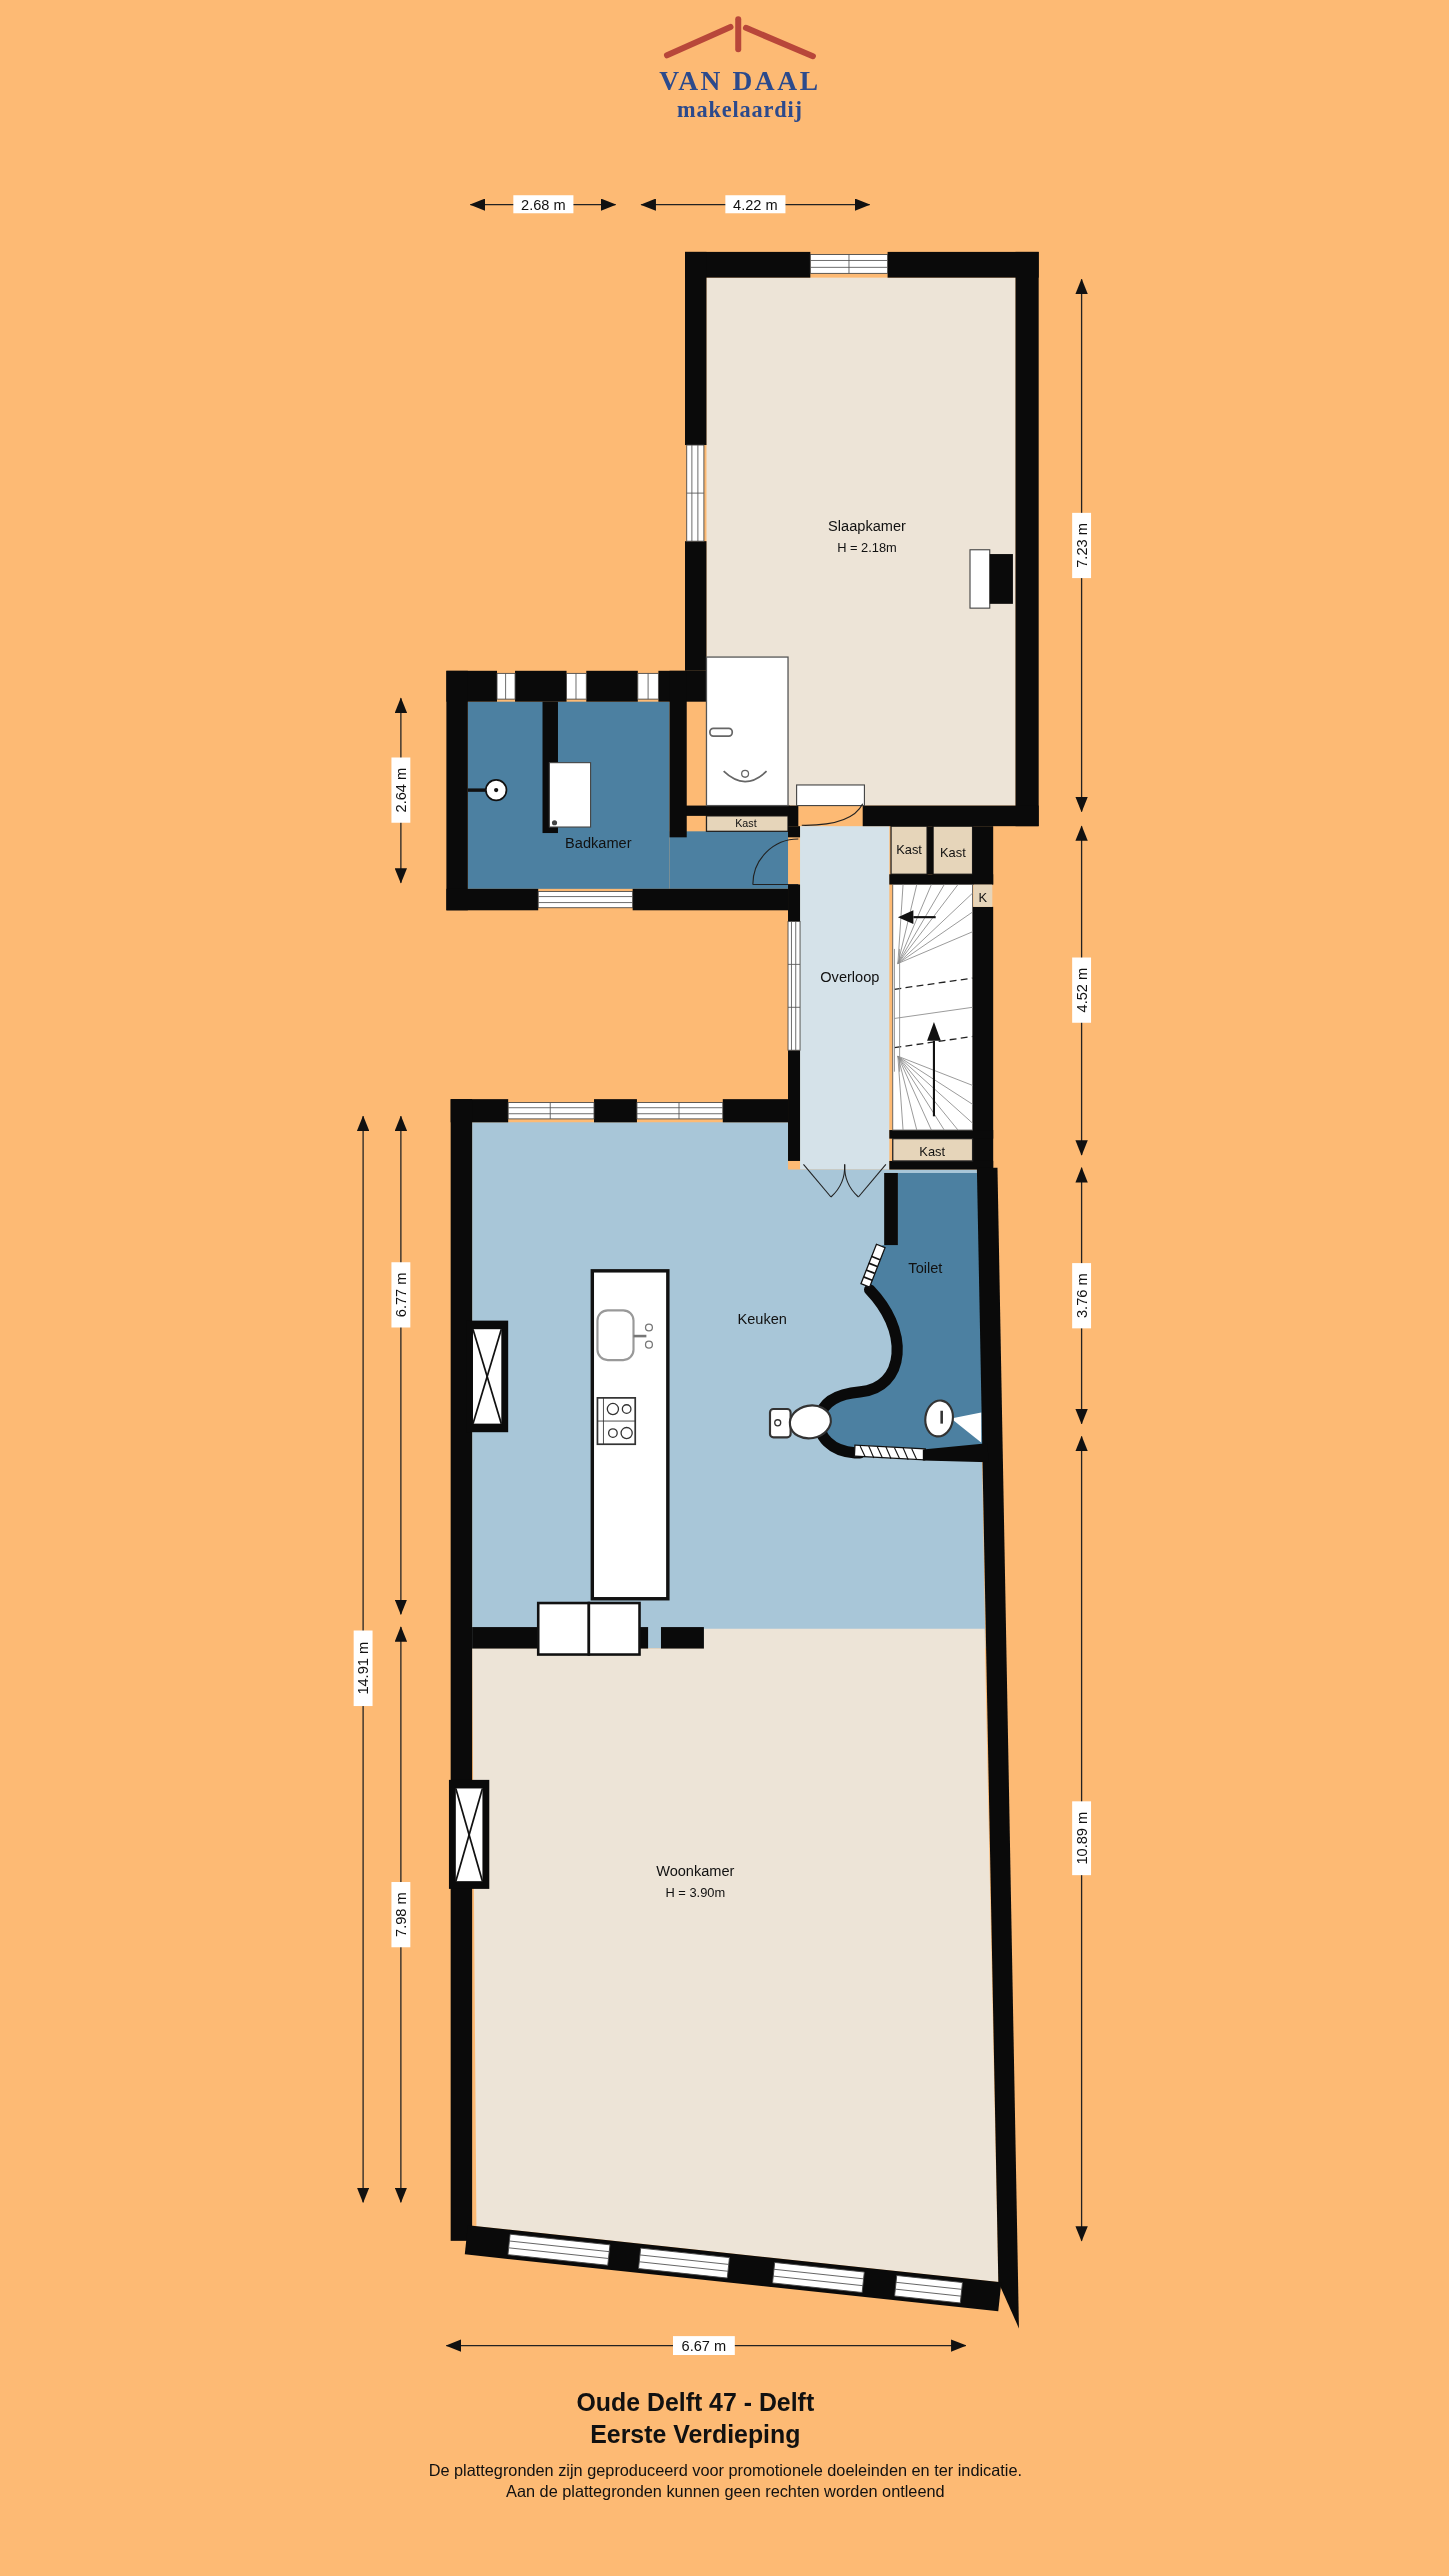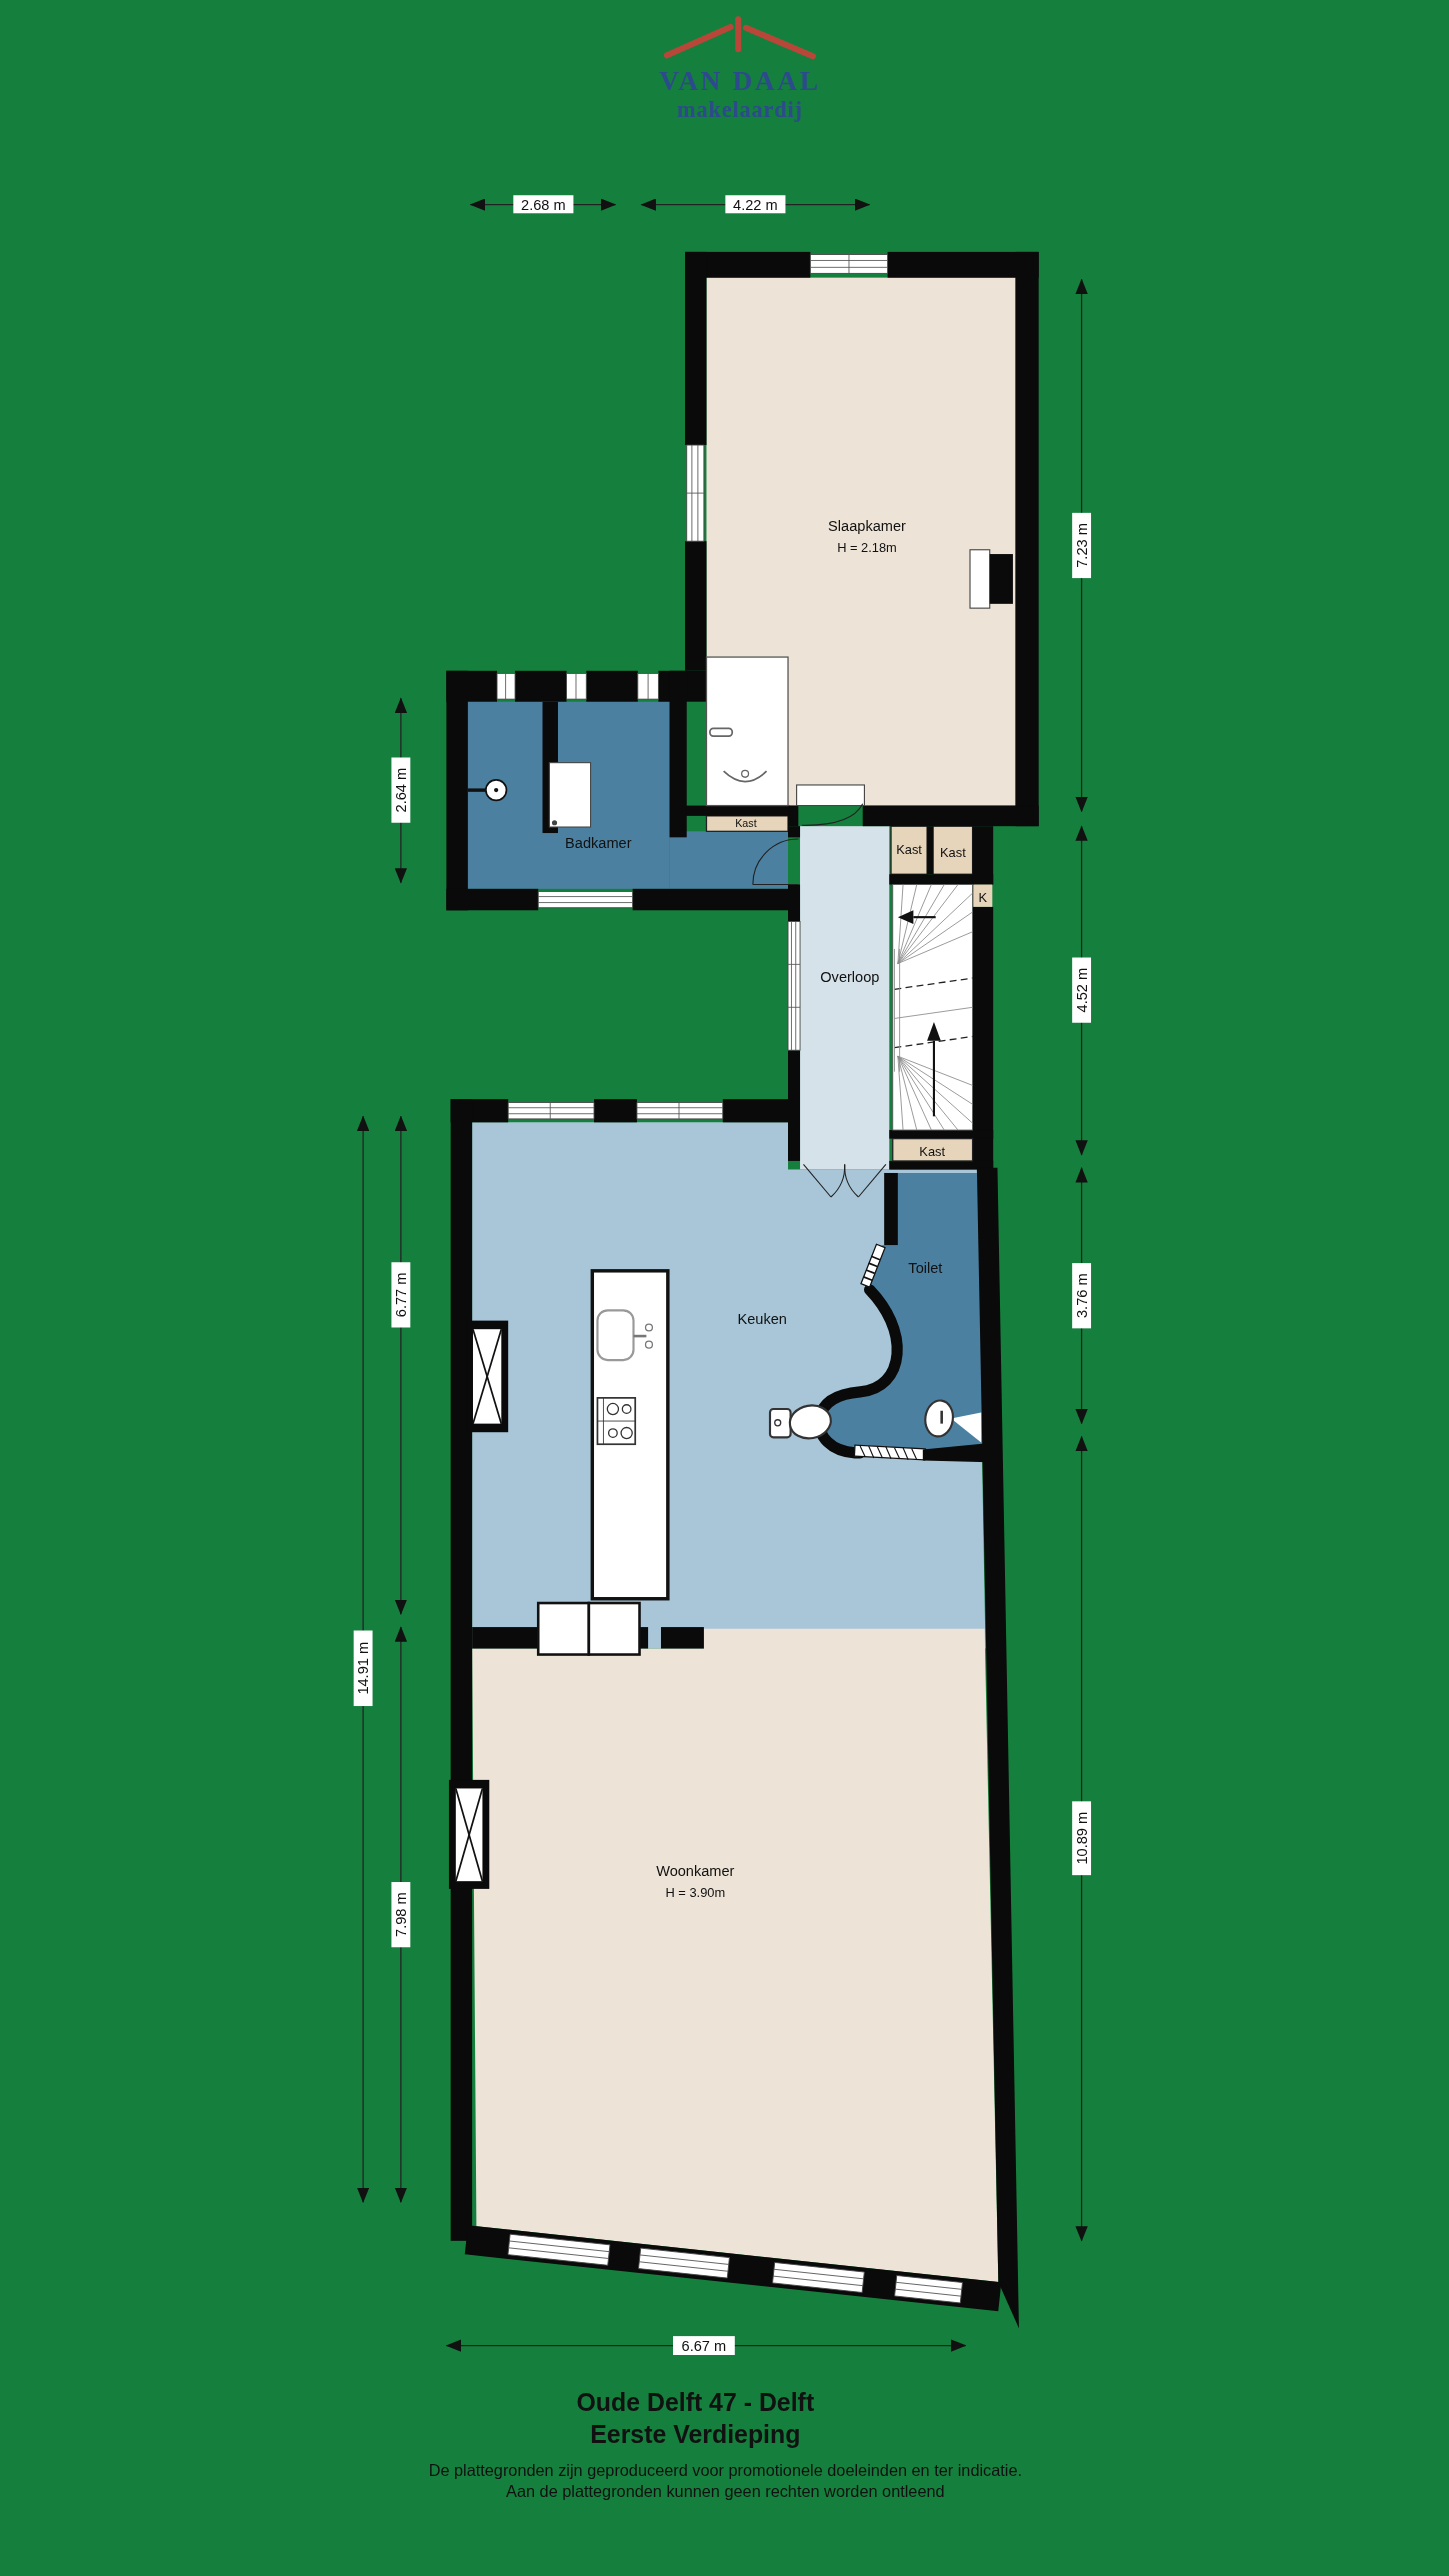--- a/index.html
+++ b/index.html
@@ -1,16 +1,16 @@
 <!DOCTYPE html>
 <html style="font-size:13.7px"><head>
 <meta charset="utf-8">
 <style>
   html,body{margin:0;padding:0;background:#ffffff;}
-  .page{position:relative;width:1449px;height:2576px;background:#15803d;overflow:hidden;
+  .page{position:relative;width:1449px;height:2576px;background:#fdba74;overflow:hidden;
         font-family:"Liberation Sans", sans-serif;}
   svg text{font-family:"Liberation Sans", sans-serif;fill:#111;}
   text.room{font-size:17px;text-anchor:middle;}
   text.roomh{font-size:15px;text-anchor:middle;}
   text.kast{font-size:15px;text-anchor:middle;}
   text.kast-s{font-size:12.5px;text-anchor:middle;}
   text.dim{font-size:17px;text-anchor:middle;}
   text.logo-name{font-family:"Liberation Serif", serif;font-weight:bold;font-size:32px;
                  letter-spacing:3px;text-anchor:middle;fill:#2C4A8C;}
   text.logo-tag{font-family:"Liberation Serif", serif;font-weight:bold;font-size:26px;

